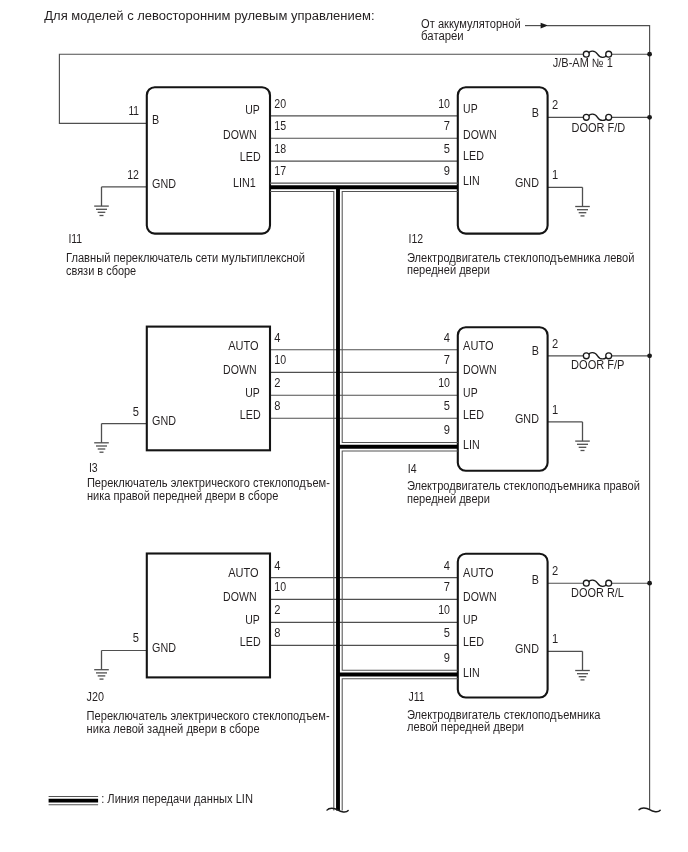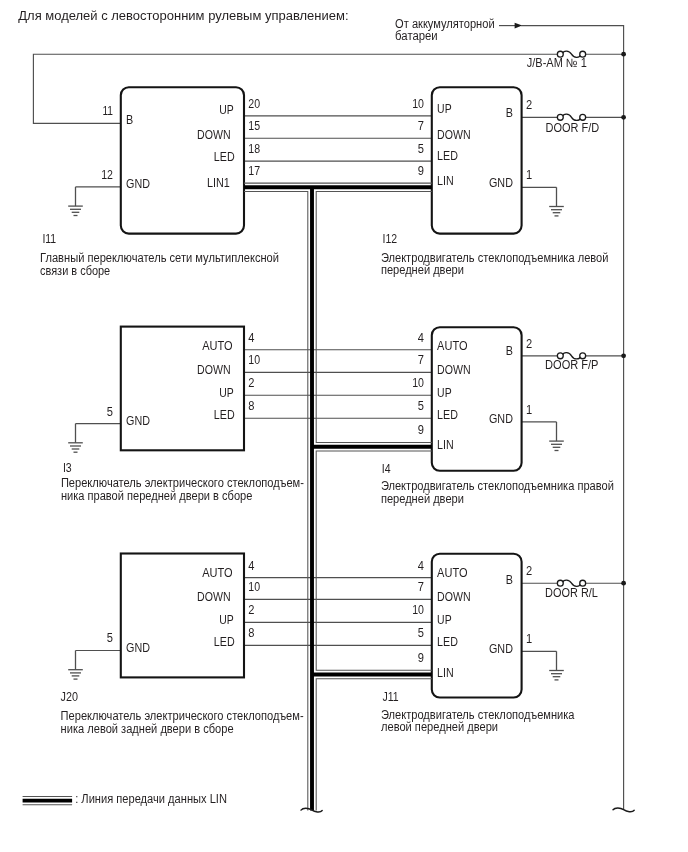--- a/index.html
+++ b/index.html
@@ -1,19 +1,19 @@
 <!DOCTYPE html>
 <html><head>
 <meta charset="utf-8">
 <title>LIN wiring diagram</title>
 <style>
   html,body{margin:0;padding:0;background:#fff;}
   body{width:688px;height:852px;overflow:hidden;
        font-family:"Liberation Sans",sans-serif;color:#231f20;}
-  #sheet{position:relative;width:551px;height:852px;background:#fff;}
+  #sheet{position:relative;width:551px;height:852px;background:#fff;margin-left:26px;}
   svg#dia{position:absolute;left:0;top:0;width:688px;height:852px;display:block;
           shape-rendering:geometricPrecision;}
   svg#dia text{font-family:"Liberation Sans",sans-serif;fill:#231f20;
                font-size:12px;}
   .wire{stroke:#4f4f4f;stroke-width:1.15;fill:none;}
   .boxline{stroke:#141414;stroke-width:2.1;fill:none;}
   .busk{stroke:#000;stroke-width:3.9;fill:none;}
   .buso{stroke:#555;stroke-width:1.05;fill:none;}
   .sym{stroke:#1a1a1a;stroke-width:1.3;fill:none;}
   .sym2{stroke:#1a1a1a;stroke-width:1.4;fill:none;stroke-linecap:round;}

